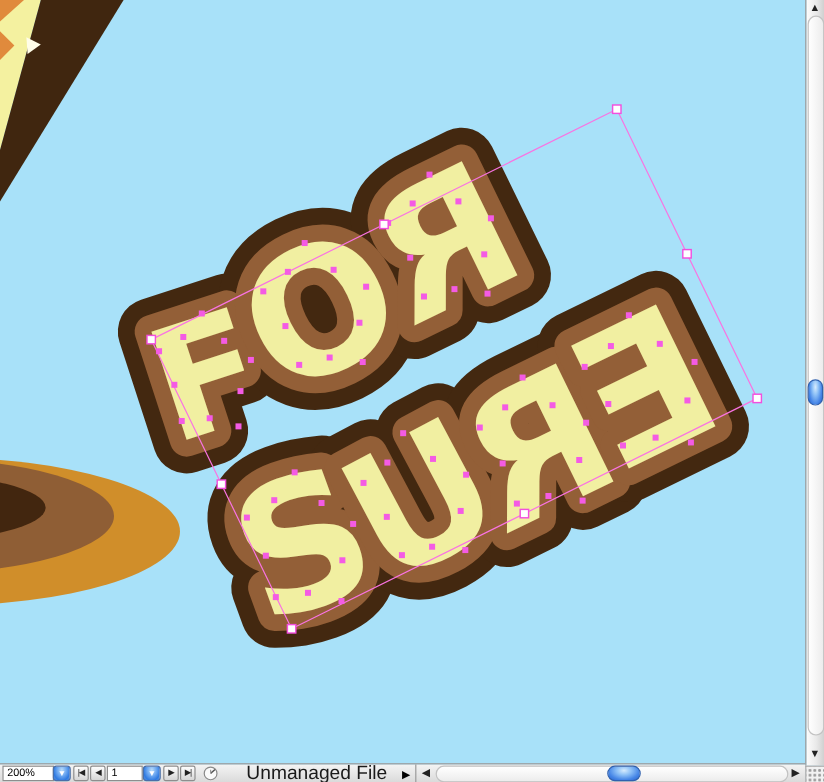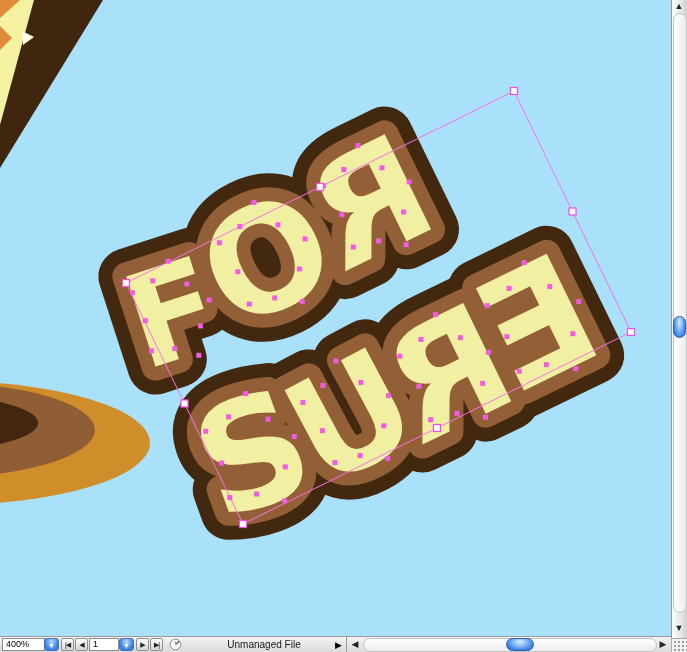--- a/index.html
+++ b/index.html
@@ -31,21 +31,21 @@
   .aqua-btn{position:absolute;top:1px;width:15px;height:13px;border:1px solid #4A6FA8;border-radius:3px;
        background:radial-gradient(ellipse at 50% 25%,#BBDCFA 0%,#6FAAF2 40%,#2F79E0 75%,#5E9BEC 100%);
        color:#FFF;font-size:7px;line-height:13px;text-align:center;box-sizing:border-box;cursor:default;}
   .zoom-pop{left:44px;}
   .page-pop{left:119px;}
   .bev{position:absolute;top:1px;width:13px;height:13px;background:linear-gradient(#FEFEFE,#D6D6D6);
        border:1px solid #8E8E8E;border-radius:2px;box-sizing:border-box;
        font-size:7px;line-height:11px;text-align:center;color:#222;letter-spacing:-1px;cursor:default;}
   .b-first{left:61px;} .b-prev{left:75px;} .b-next{left:136px;} .b-last{left:150px;}
   .vc-icon{position:absolute;left:169px;top:1px;width:13px;height:13px;}
-  .status-text{position:absolute;left:196px;top:2px;width:136px;text-align:center;font-size:10px;line-height:12px;color:#1A1A1A;}
+  .status-text{position:absolute;left:196px;top:2px;width:136px;text-align:center;font-size:16px;line-height:12px;color:#1A1A1A;}
   .status-pop{position:absolute;left:335px;top:3px;font-size:9px;line-height:10px;color:#000;cursor:default;}
 
   .hsb{position:absolute;left:346px;top:0;width:325px;height:16px;border-left:1px solid #9B9B9B;box-sizing:border-box;}
   .hsb .track{position:absolute;left:16px;top:1px;width:292px;height:12px;background:linear-gradient(#FFF,#ECECEC);
        border:1px solid #C2C2C2;border-radius:7px;}
   .hsb .left{left:3px;top:3px;width:10px;}
   .hsb .right{left:311px;top:3px;width:10px;}
   .hsb .aqua-thumb{left:159px;top:1px;width:28px;height:13px;}
 
   .grip{position:absolute;left:671px;top:638px;width:16px;height:14px;background:#F2F2F2;
@@ -190,21 +190,21 @@
   <div class="vsb">
     <div class="track"></div>
     <div class="sb-arrow up">▲</div>
     <div class="aqua-thumb"></div>
     <div class="sb-arrow down">▼</div>
   </div>
 
   <div class="bottom">
 
     <div class="statusbar">
-      <div class="field zoom-field">400%</div>
+      <div class="field zoom-field">200%</div>
       <div class="aqua-btn zoom-pop">▼</div>
 
       <div class="bev b-first">|◀</div>
       <div class="bev b-prev">◀</div>
       <div class="field page-field">1</div>
       <div class="aqua-btn page-pop">▼</div>
       <div class="bev b-next">▶</div>
       <div class="bev b-last">▶|</div>
 
       <svg class="vc-icon" viewBox="0 0 13 13">

